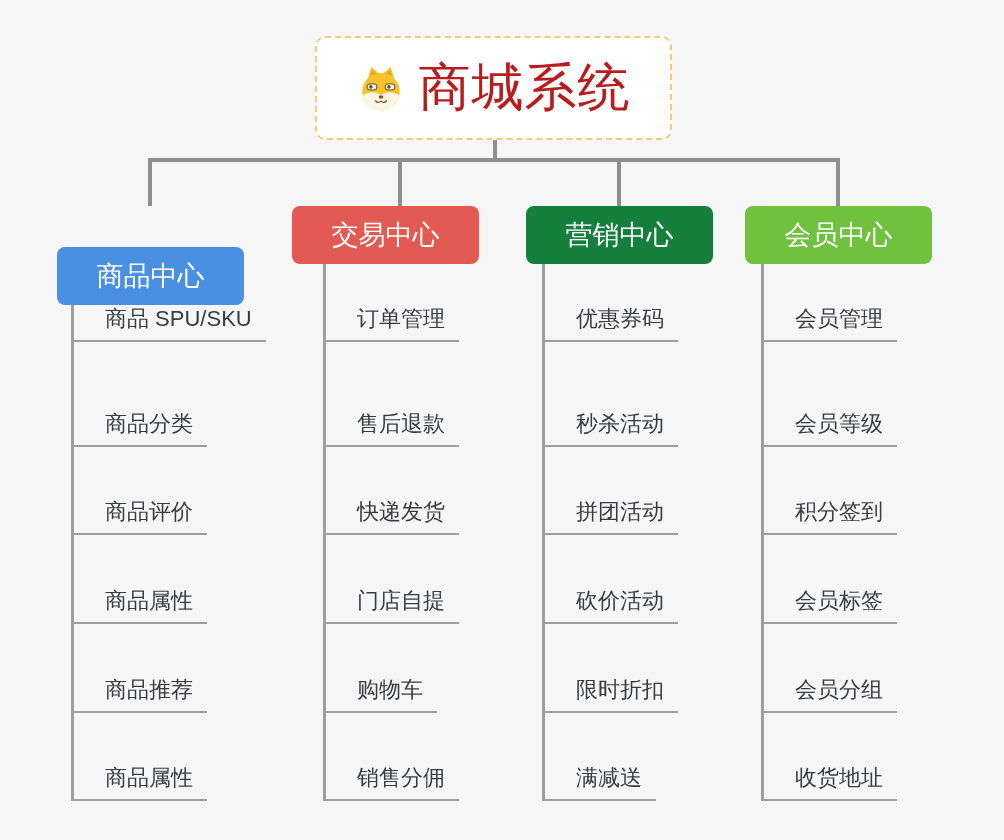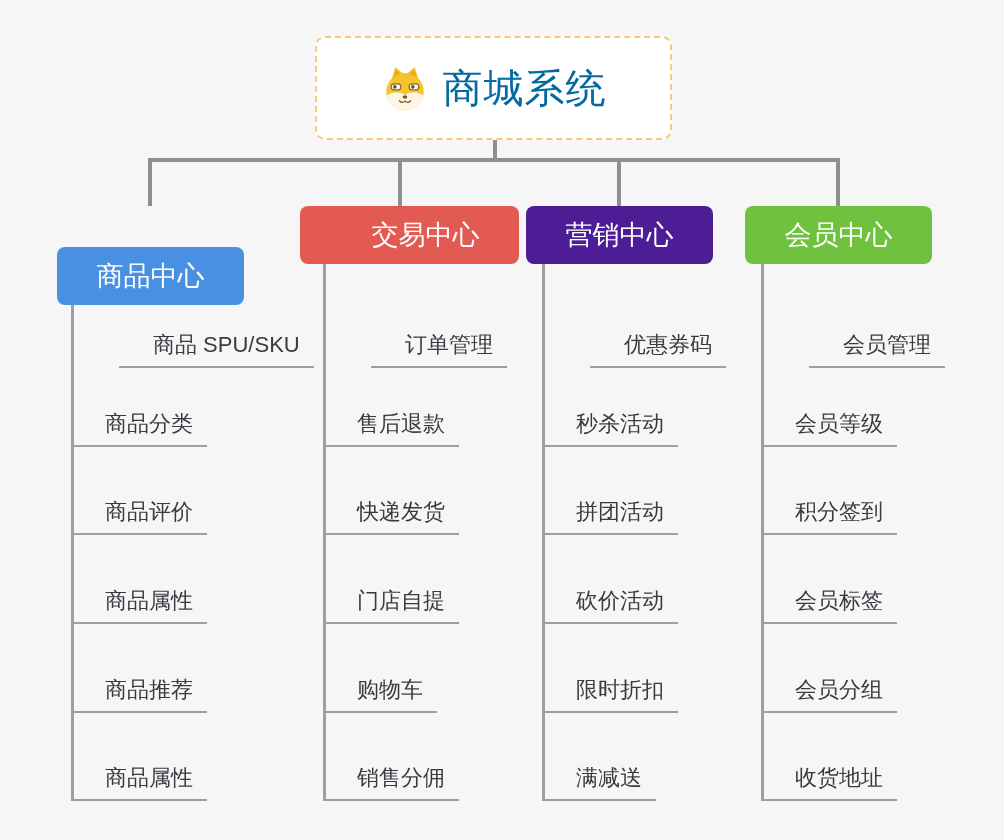--- a/index.html
+++ b/index.html
@@ -14,40 +14,40 @@
   
   .root-node{
     position:absolute;left:315px;top:36px;width:357px;height:104px;
     background:#ffffff;
     border:2px dashed #f6c77c;
     border-radius:10px;
     box-sizing:border-box;
     display:flex;align-items:center;justify-content:center;gap:14px;
   }
   .root-title{
-    font-size:40px;color:#0369a1;letter-spacing:1px;white-space:nowrap;
+    font-size:52px;color:#b91c1c;letter-spacing:1px;white-space:nowrap;
   }
   .root-icon{width:48px;height:48px;display:block;}
 
   
   .connectors{position:absolute;left:0;top:0;width:1004px;height:840px;pointer-events:none;}
 
   
   .branch-node{
     position:absolute;top:206px;width:187px;height:58px;
     border-radius:8px;
     display:flex;align-items:center;justify-content:center;
     font-size:27px;color:#ffffff;white-space:nowrap;
   }
-  .bn1{left:57px;margin-top:41px;}  .bn2{left:300px;padding-left:32px;}  .bn3{left:526px;}  .bn4{left:745px;}
+  .bn1{left:57px;margin-top:41px;}  .bn2{left:292px;}  .bn3{left:526px;}  .bn4{left:745px;}
 
   
   .child-item{position:absolute;}
   .c1{left:71px;} .c2{left:323px;} .c3{left:542px;} .c4{left:761px;}
-  .r1{top:330px;padding-left:48px;} .r2{top:409px;} .r3{top:497px;}
+  .r1{top:304px;} .r2{top:409px;} .r3{top:497px;}
   .r4{top:586px;} .r5{top:675px;} .r6{top:763px;}
   .child-label{
     display:inline-block;
     font-size:22px;color:#383b40;
     line-height:29px;
     padding:0 14px 7px 34px;
     border-bottom:2px solid #9e9e9e;
     white-space:nowrap;
   }
 </style>
@@ -89,21 +89,21 @@
     </svg>
     <span class="root-title">商城系统</span>
   </div>
 
   <div class="branch-node bn1" style="background: rgb(74, 144, 226);">
       <span>商品中心</span>
     </div>
   <div class="branch-node bn2" style="background: rgb(226, 90, 82);">
       <span>交易中心</span>
     </div>
-  <div class="branch-node bn3" style="background: #4c1d95;">
+  <div class="branch-node bn3" style="background: #15803d;">
       <span>营销中心</span>
     </div>
   <div class="branch-node bn4" style="background: rgb(111, 193, 62); text-align: center;">
       <span>会员中心</span>
     </div>
 
   <div class="child-item c1 r1"><span class="child-label">商品 SPU/SKU</span></div>
   <div class="child-item c1 r2"><span class="child-label">商品分类</span></div>
   <div class="child-item c1 r3"><span class="child-label">商品评价</span></div>
   <div class="child-item c1 r4"><span class="child-label">商品属性</span></div>

